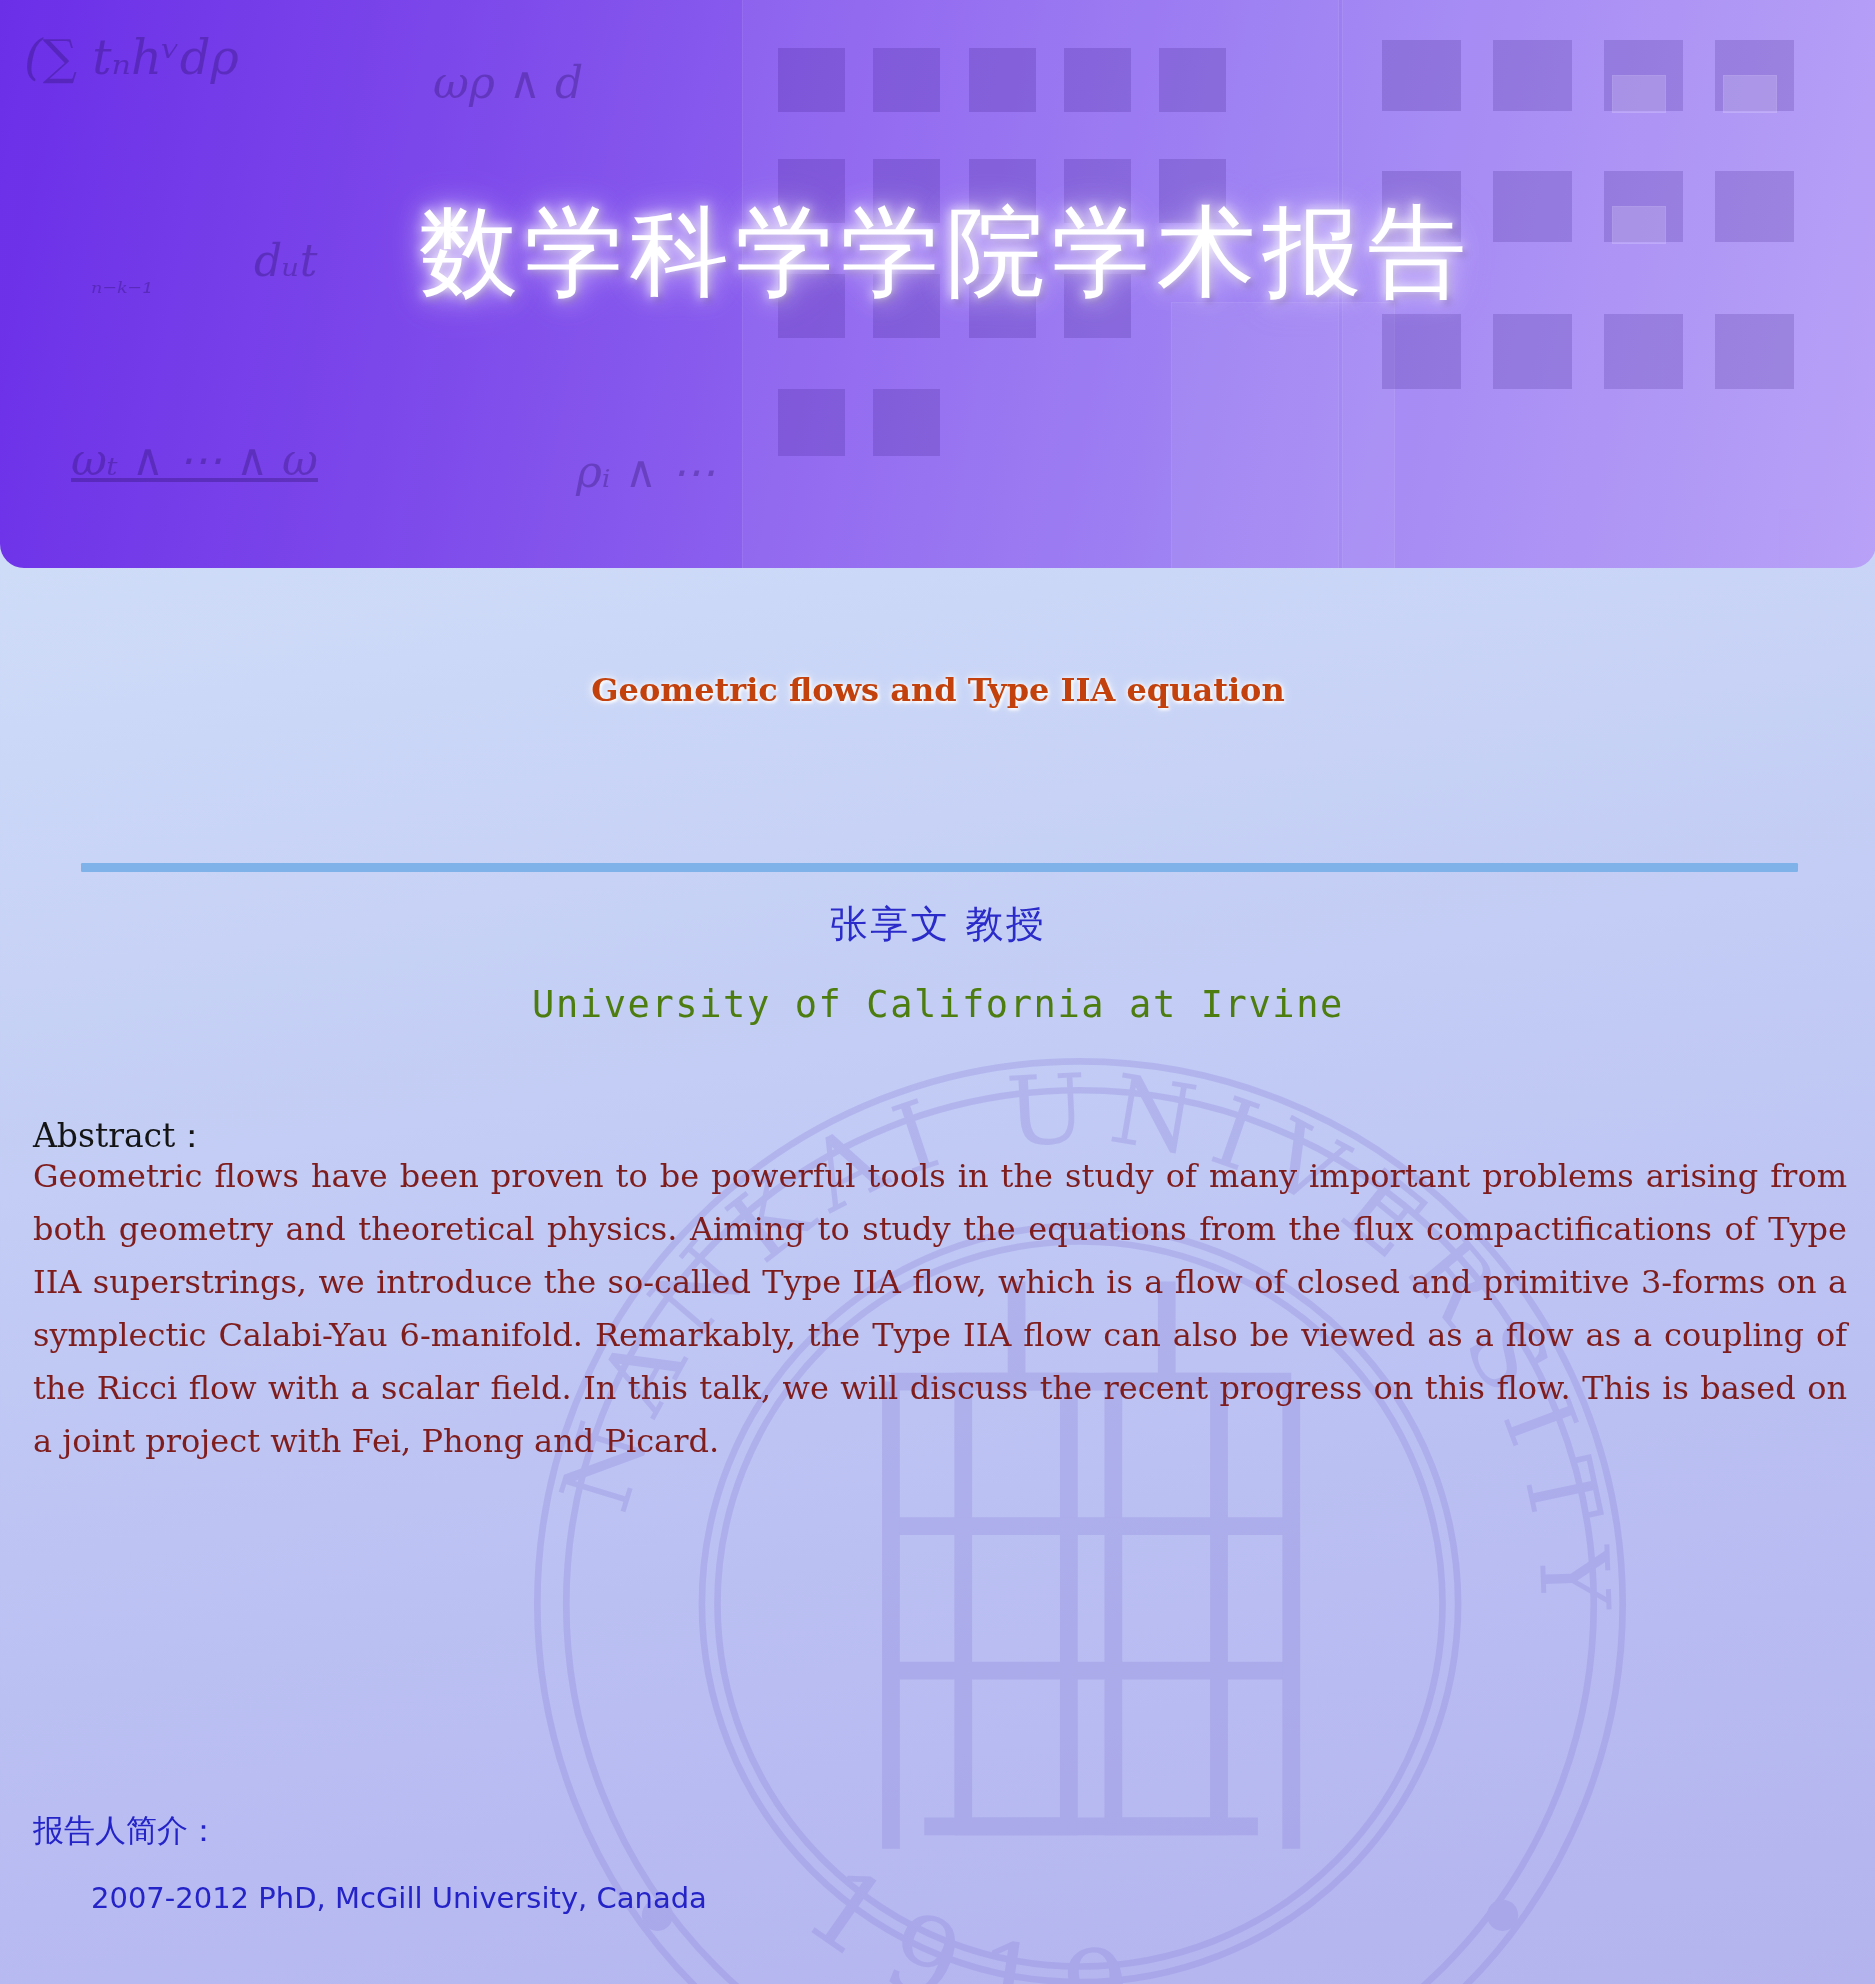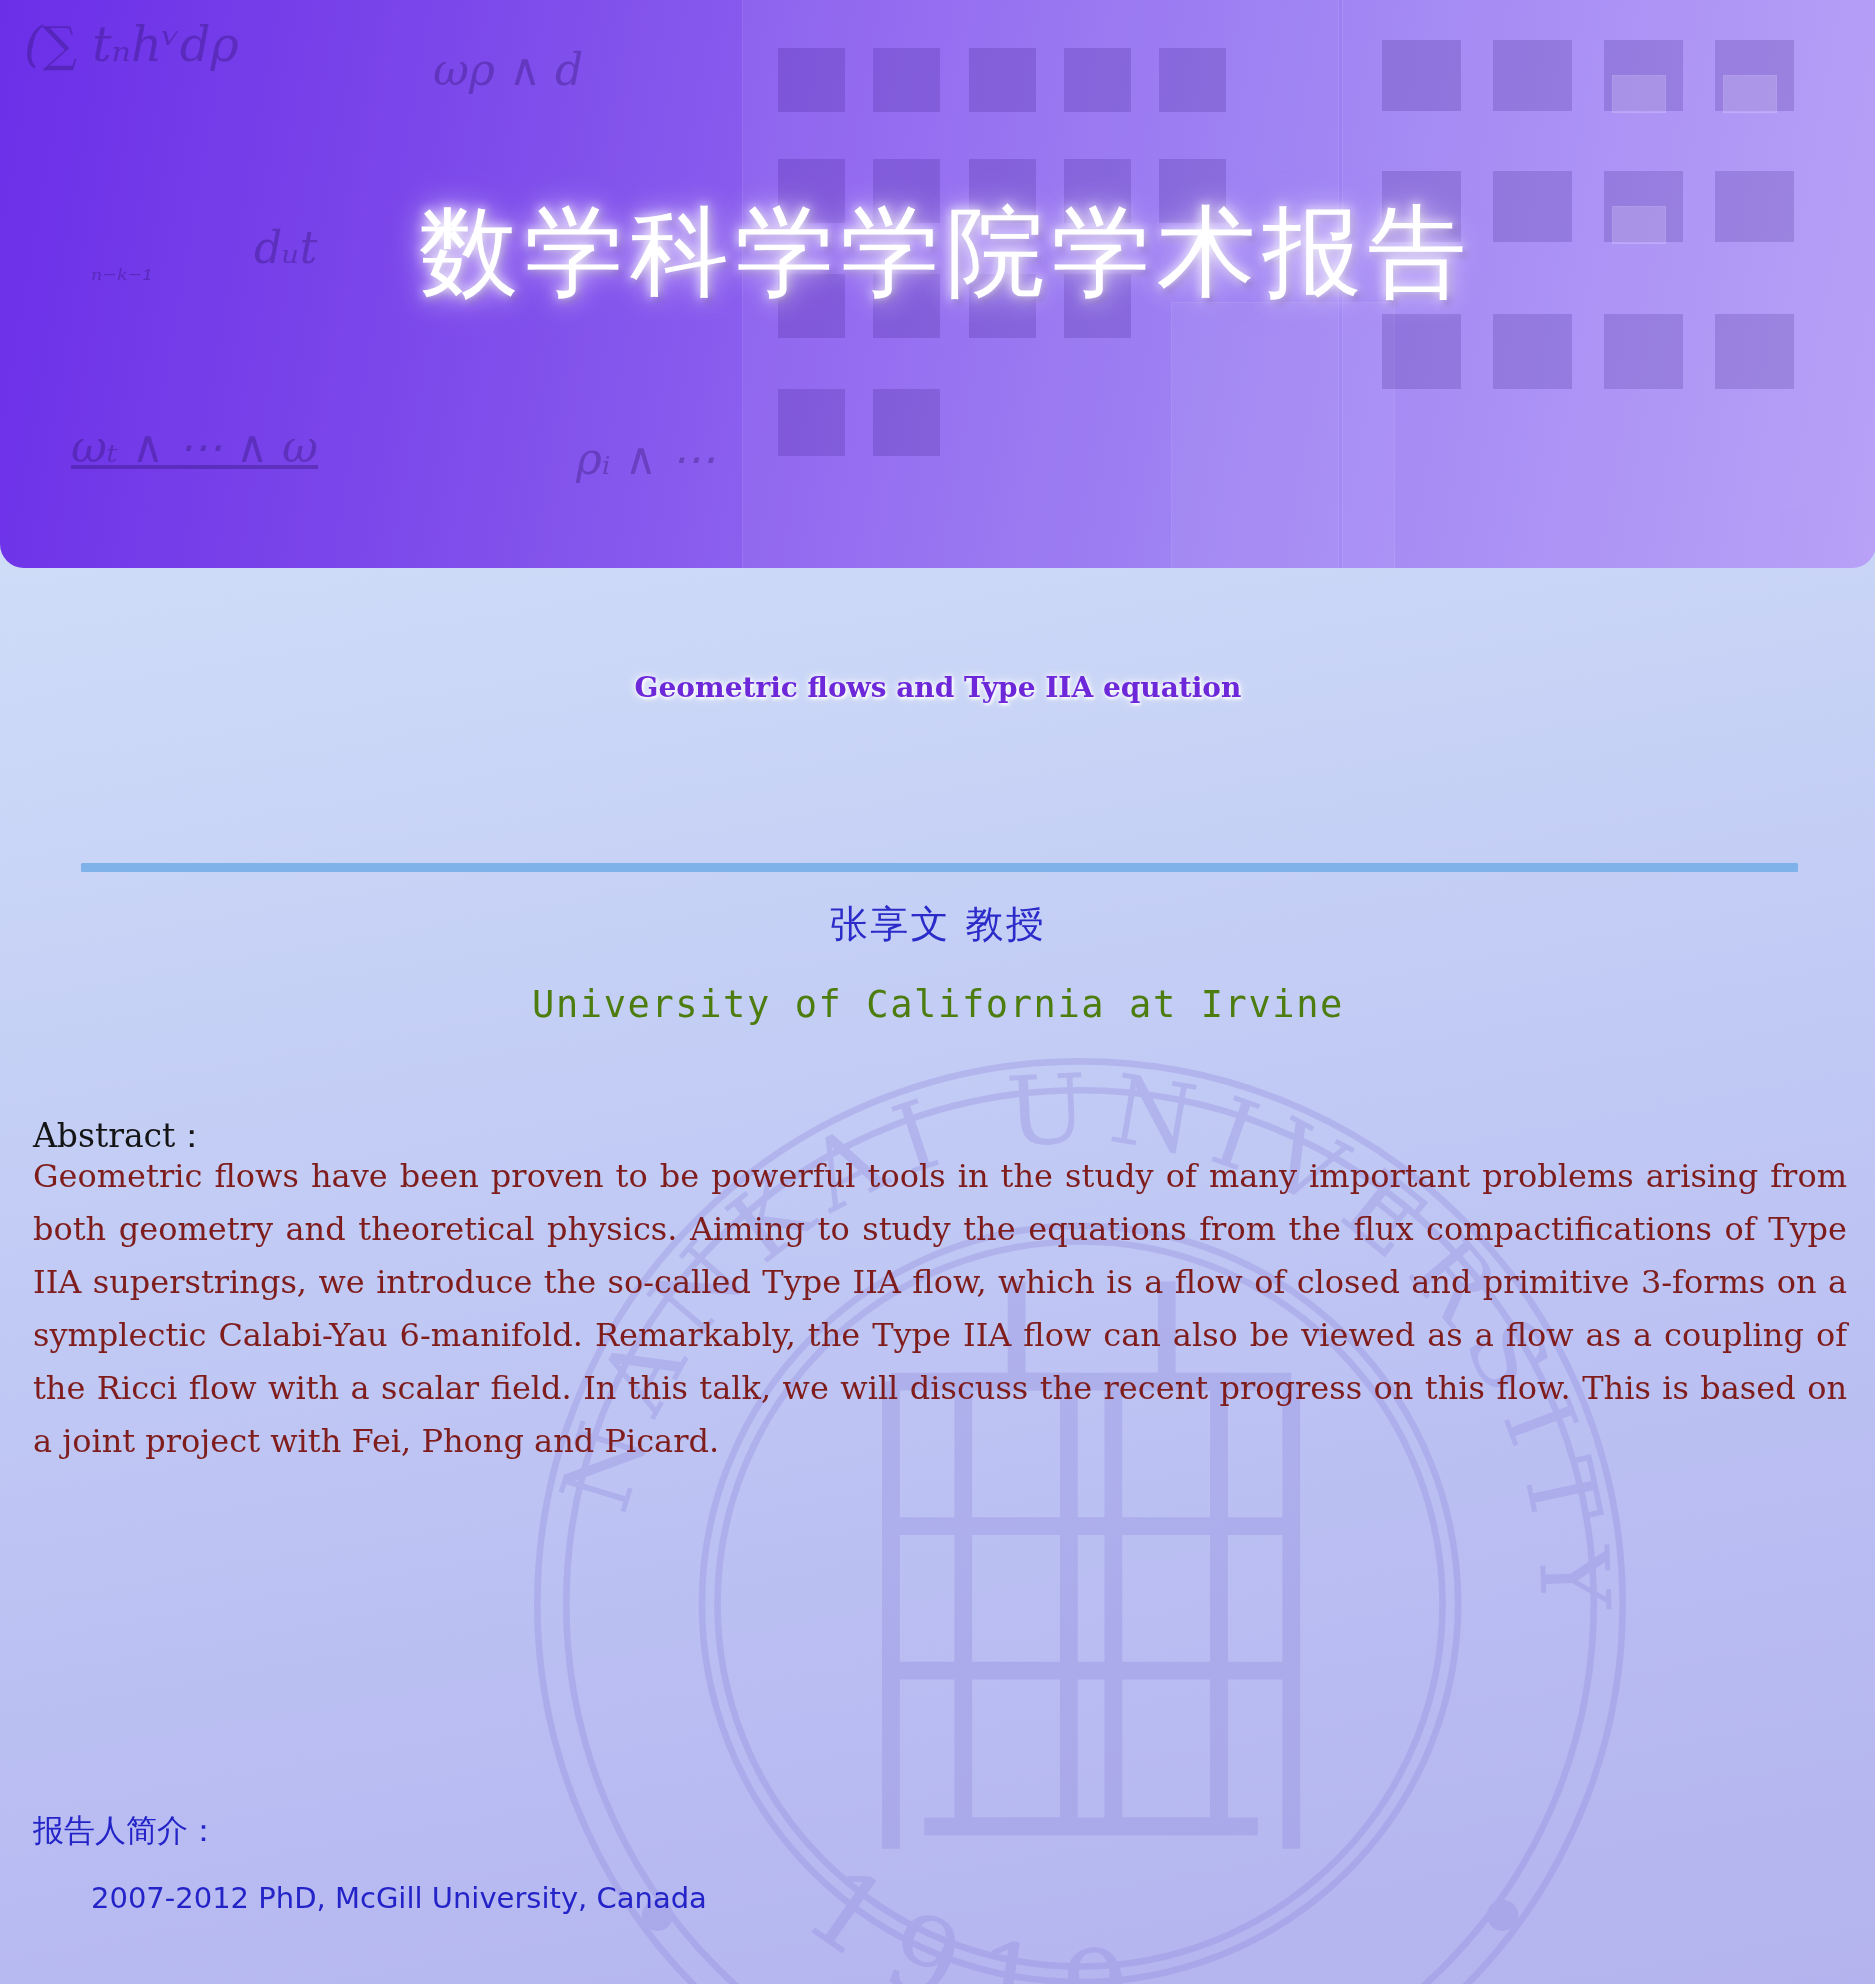--- a/index.html
+++ b/index.html
@@ -53,20 +53,21 @@
   .win {
     position: absolute;
     background: rgba(40,10,110,0.30);
   }
   .chalk {
     position: absolute;
     color: rgba(35,10,90,0.55);
     font-family: "DejaVu Serif", serif;
     font-style: italic;
     white-space: nowrap;
+    margin-top: 13px;
   }
   .banner-title {
     position: absolute;
     left: 8px;
     top: 187px;
     width: 1876px;
     text-align: center;
     font-family: "DejaVu Serif", serif;
     font-size: 99px;
     letter-spacing: 6.4px;
@@ -81,22 +82,22 @@
 
   
   .talk-title {
     position: absolute;
     left: 0;
     top: 671px;
     width: 1876px;
     text-align: center;
     font-family: "DejaVu Serif", serif;
     font-weight: bold;
-    font-size: 28px;
-    color: #6d28d9;
+    font-size: 32px;
+    color: #c2410c;
     letter-spacing: 0px;
     text-shadow:
       0 0 5.6px rgba(255,255,255,0.95),
       0 0 11px rgba(255,255,255,0.8),
       1.6px 2px 2.8px rgba(255,255,255,0.9);
   }
 
   .divider {
     position: absolute;
     left: 81px;

